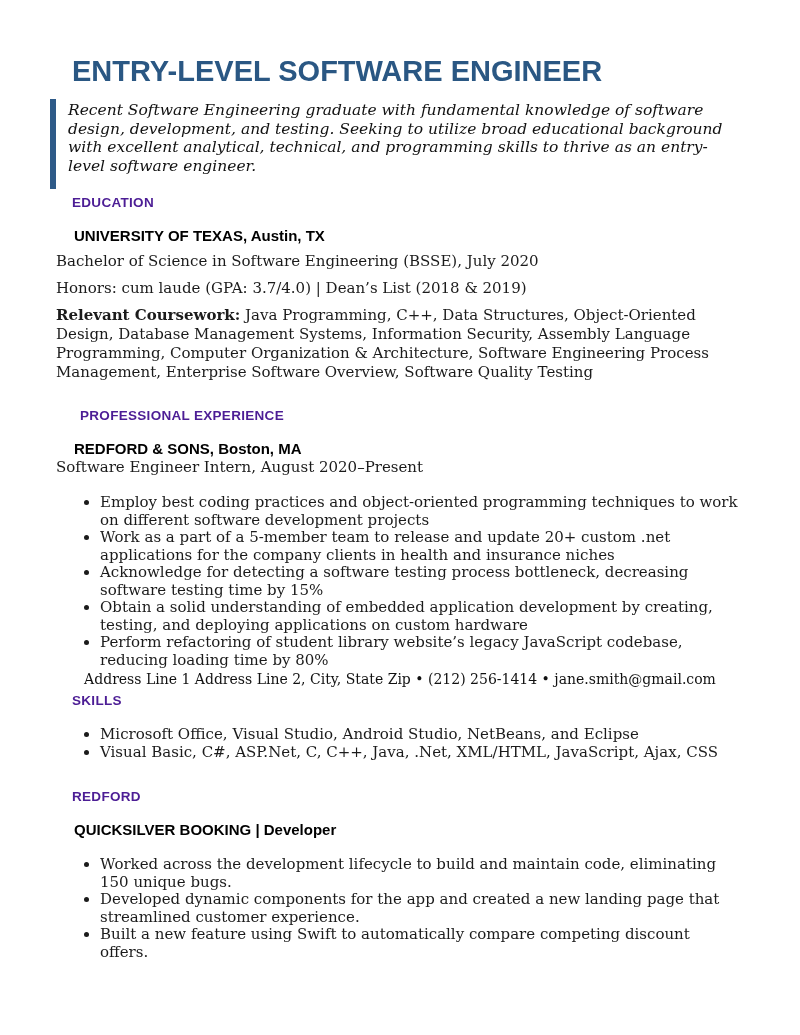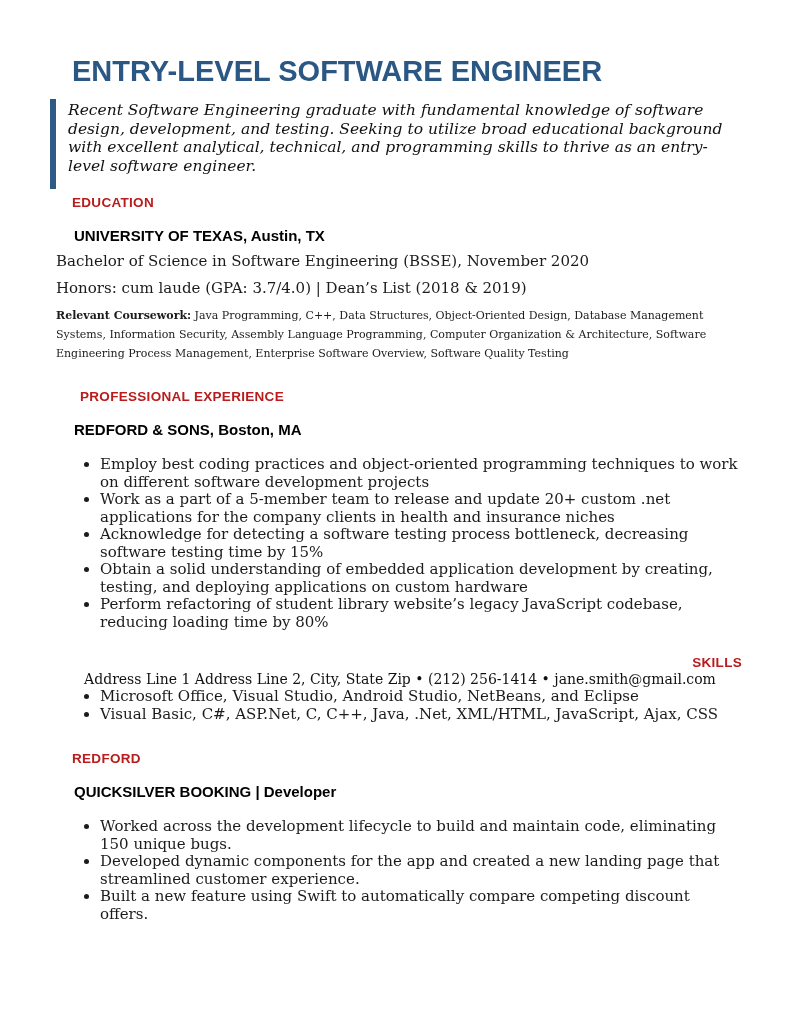--- a/index.html
+++ b/index.html
@@ -36,35 +36,35 @@
     font-size: 15.5px;
     line-height: 18.5px;
     color: #111111;
   }
   .section-heading {
     margin: 0 0 0 16px;
     font-family: "Liberation Sans", sans-serif;
     font-weight: bold;
     font-size: 13.5px;
     letter-spacing: 0.3px;
-    color: #b91c1c;
+    color: #4c1d95;
   }
   .mt-edu  { margin-top: 6px; }
   .mt-exp  { margin-top: 26px; padding-left: 8px; }
-  .mt-skl  { margin-top: 24px; text-align: right; }
+  .mt-skl  { margin-top: 24px; }
   .mt-prj  { margin-top: 28px; }
   .subheader {
     margin: 17px 0 0 18px;
     font-family: "Liberation Sans", sans-serif;
     font-weight: bold;
     font-size: 15px;
     color: #000000;
   }
   p.body-line { margin: 8px 0 0 0; font-size: 15px; line-height: 19px; }
-  p.body-para { margin: 8px 0 0 0; font-size: 11px; line-height: 19px; }
+  p.body-para { margin: 8px 0 0 0; font-size: 15px; line-height: 19px; }
   p.tight     { margin: 1px 0 0 0;  font-size: 15px; line-height: 18px; }
   strong.lbl  { font-weight: bold; }
   ul.bullets {
     margin: 18px 0 0 0;
     padding: 0 0 0 44px;
     font-size: 15px;
   }
   ul.bullets li {
     line-height: 17.5px;
     margin: 0;
@@ -84,26 +84,27 @@
 <div class="page">
 
   <h1 class="title">ENTRY-LEVEL SOFTWARE ENGINEER</h1>
 
   <div class="summary">
     <p>Recent Software Engineering graduate with fundamental knowledge of software design, development, and testing. Seeking to utilize broad educational background with excellent analytical, technical, and programming skills to thrive as an entry-level software engineer.</p>
   </div>
 
   <div class="section-heading mt-edu">EDUCATION</div>
   <p class="subheader">UNIVERSITY OF TEXAS, Austin, TX</p>
-  <p class="body-line">Bachelor of Science in Software Engineering (BSSE), November 2020</p>
+  <p class="body-line">Bachelor of Science in Software Engineering (BSSE), July 2020</p>
   <p class="body-line">Honors: cum laude (GPA: 3.7/4.0) | Dean’s List (2018 &amp; 2019)</p>
   <p class="body-para"><strong class="lbl">Relevant Coursework:</strong> <span>Java Programming, C++, Data Structures, Object-Oriented Design, Database Management Systems, Information Security, Assembly Language Programming, Computer Organization &amp; Architecture, Software Engineering Process Management, Enterprise Software Overview, Software Quality Testing</span></p>
 
   <div class="section-heading mt-exp">PROFESSIONAL EXPERIENCE</div>
   <p class="subheader">REDFORD &amp; SONS, Boston, MA</p>
+  <p class="tight">Software Engineer Intern, August 2020–Present</p>
   <ul class="bullets">
     <li>Employ best coding practices and object-oriented programming techniques to work on different software development projects</li>
     <li>Work as a part of a 5-member team to release and update 20+ custom .net applications for the company clients in health and insurance niches</li>
     <li>Acknowledge for detecting a software testing process bottleneck, decreasing software testing time by 15%</li>
     <li>Obtain a solid understanding of embedded application development by creating, testing, and deploying applications on custom hardware</li>
     <li>Perform refactoring of student library website’s legacy JavaScript codebase, reducing loading time by 80%</li>
   </ul>
 
   <div class="section-heading mt-skl">SKILLS</div>
   <ul class="bullets">

